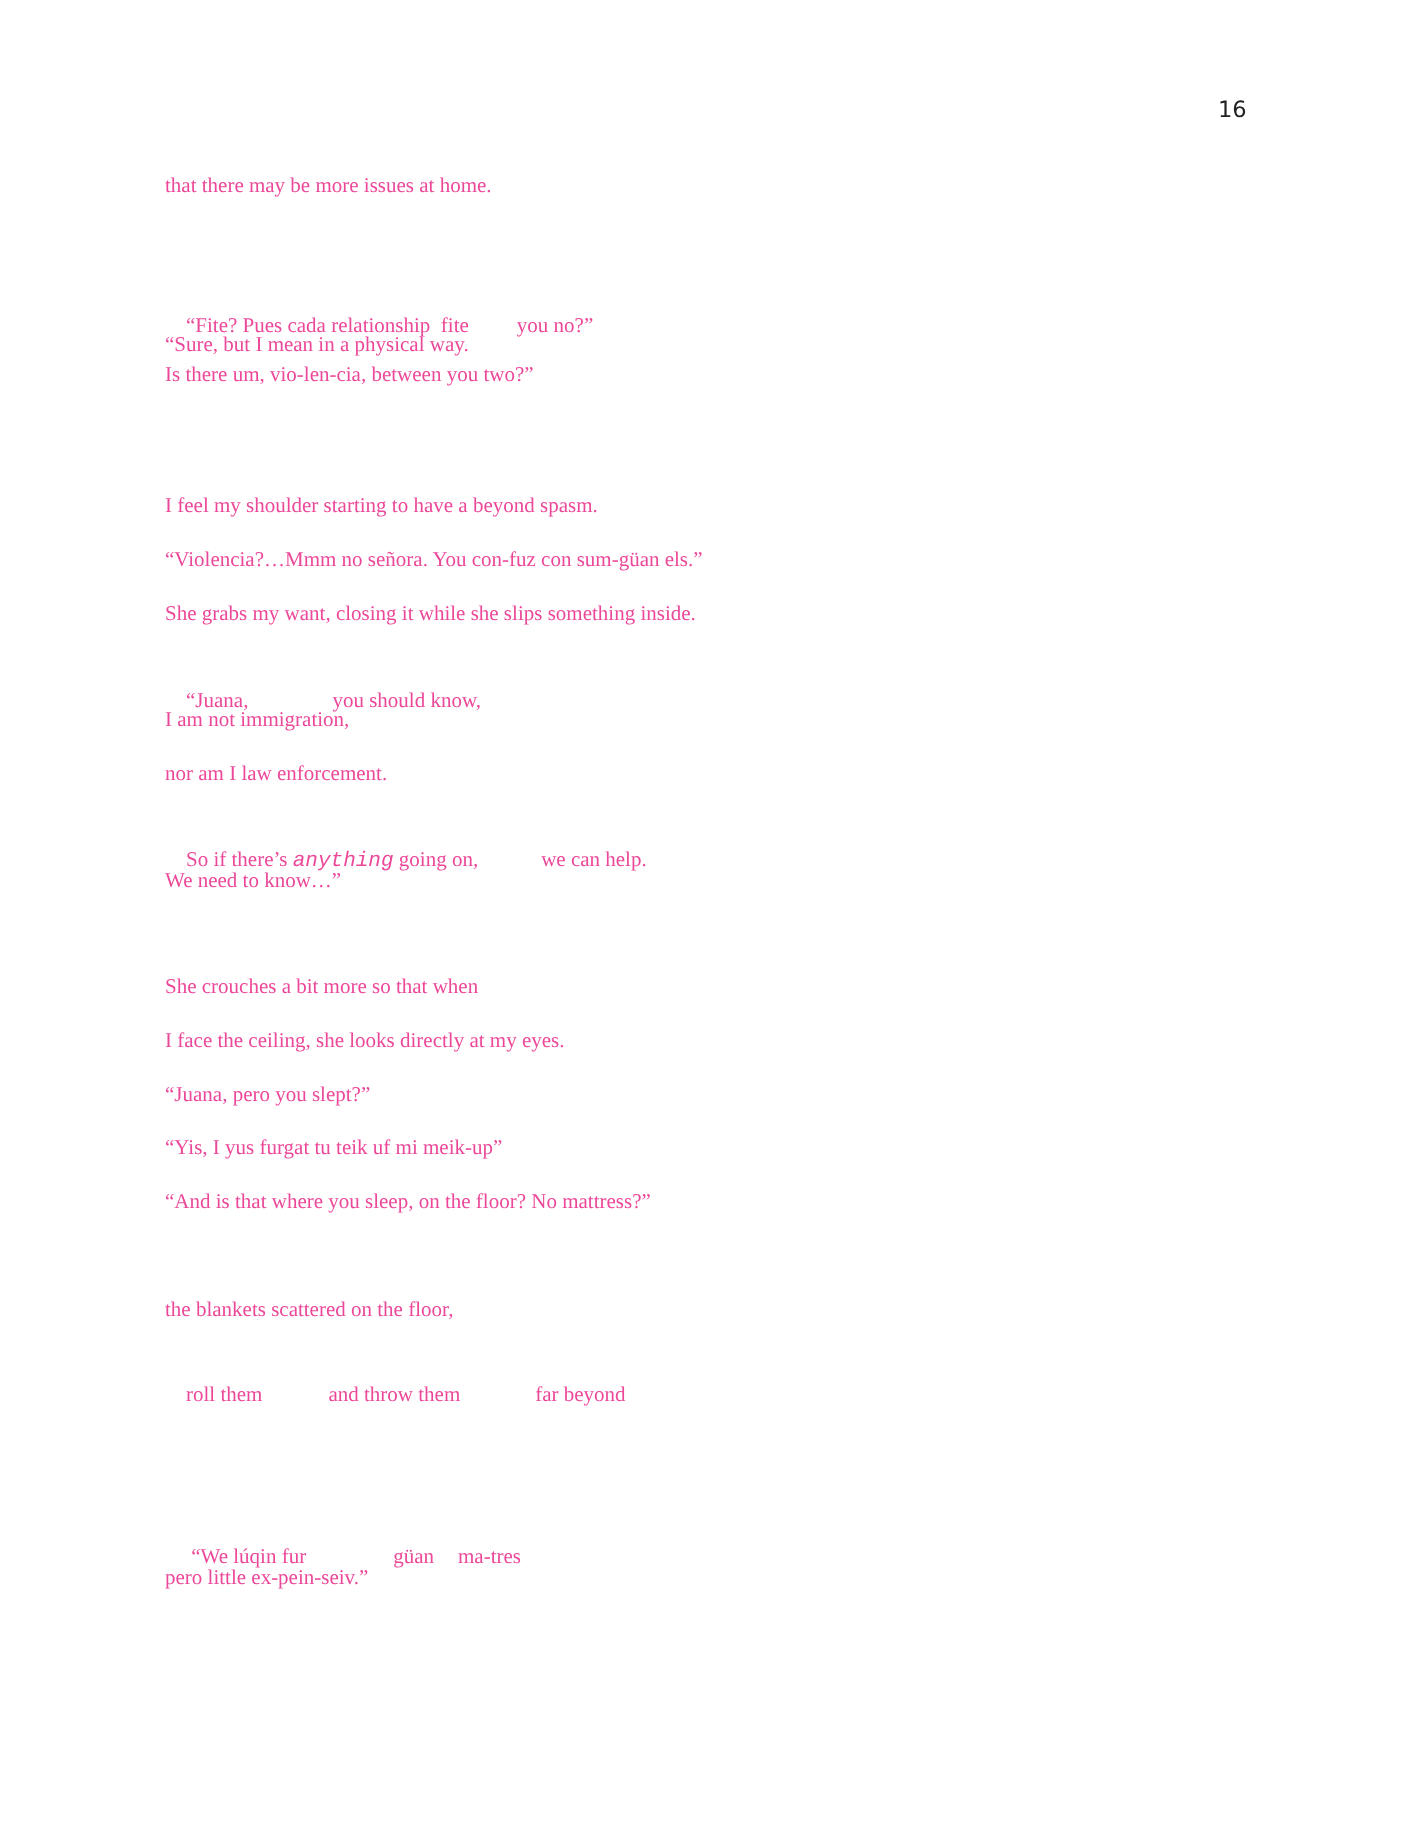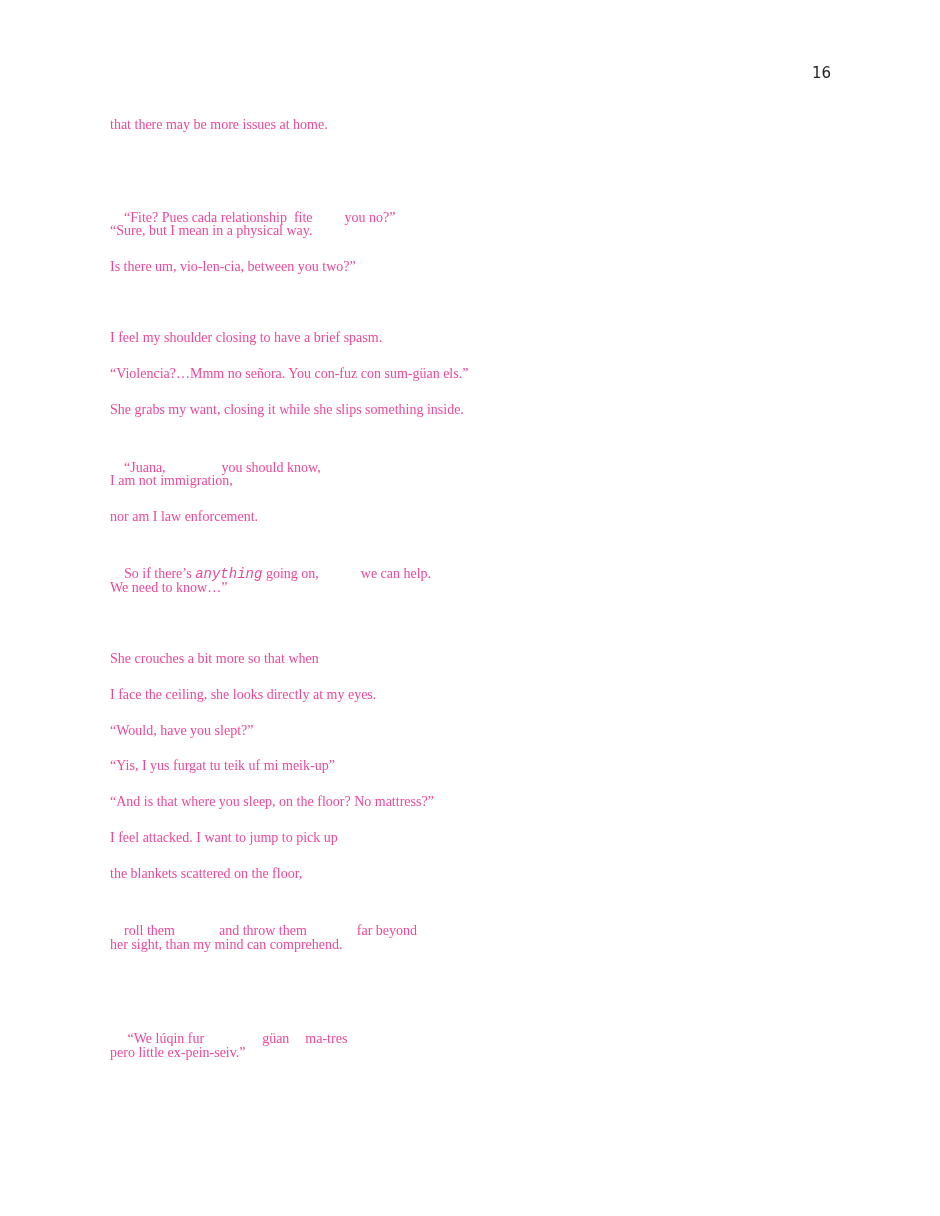--- a/index.html
+++ b/index.html
@@ -21,44 +21,42 @@
 <body>
 
 <div class="page">
   <div class="page-number">16</div>
 
   <div class="line" style="top:114px">that there may be more issues at home.</div>
   <div class="line" style="top:185px">
     <span>“Fite? Pues cada relationship  fite</span><span class="gap" style="width:32px"></span><span>you no?”</span>
   </div>
   <div class="line" style="top:220px">“Sure, but I mean in a physical way.</div>
-  <div class="line" style="top:256px">Is there um, vio-len-cia, between you two?”</div>
+  <div class="line" style="top:240px">Is there um, vio-len-cia, between you two?”</div>
 
-  <div class="line" style="top:327px">I feel my shoulder closing to have a brief spasm.</div>
+  <div class="line" style="top:327px">I feel my shoulder starting to have a beyond spasm.</div>
   <div class="line" style="top:363px">“Violencia?…Mmm no señora. You con-fuz con sum-güan els.”</div>
   <div class="line" style="top:399px">She grabs my want, closing it while she slips something inside.</div>
   <div class="line" style="top:435px">
     <span>“Juana,</span><span class="gap" style="width:56px"></span><span>you should know,</span>
   </div>
   <div class="line" style="top:470px">I am not immigration,</div>
   <div class="line" style="top:506px">nor am I law enforcement.</div>
   <div class="line" style="top:541px">
     <span>So if there’s </span><em>anything</em><span> going on,</span><span class="gap" style="width:42px"></span><span>we can help.</span>
   </div>
   <div class="line" style="top:577px">We need to know…”</div>
 
   <div class="line" style="top:648px">She crouches a bit more so that when</div>
   <div class="line" style="top:684px">I face the ceiling, she looks directly at my eyes.</div>
-  <div class="line" style="top:720px">“Would, have you slept?”</div>
+  <div class="line" style="top:720px">“Juana, pero you slept?”</div>
   <div class="line" style="top:755px">“Yis, I yus furgat tu teik uf mi meik-up”</div>
   <div class="line" style="top:791px">“And is that where you sleep, on the floor? No mattress?”</div>
-  <div class="line" style="top:827px">I feel attacked. I want to jump to pick up</div>
   <div class="line" style="top:863px">the blankets scattered on the floor,</div>
   <div class="line" style="top:898px">
     <span>roll them</span><span class="gap" style="width:44px"></span><span>and throw them</span><span class="gap" style="width:50px"></span><span>far beyond</span>
   </div>
-  <div class="line" style="top:934px">her sight, than my mind can comprehend.</div>
 
   <div class="line" style="top:1006px">
     <span> “We lúqin fur</span><span class="gap" style="width:58px"></span><span>güan</span><span class="gap" style="width:16px"></span><span>ma-tres</span>
   </div>
   <div class="line" style="top:1042px">pero little ex-pein-seiv.”</div>
 </div>
 
 </body></html>

